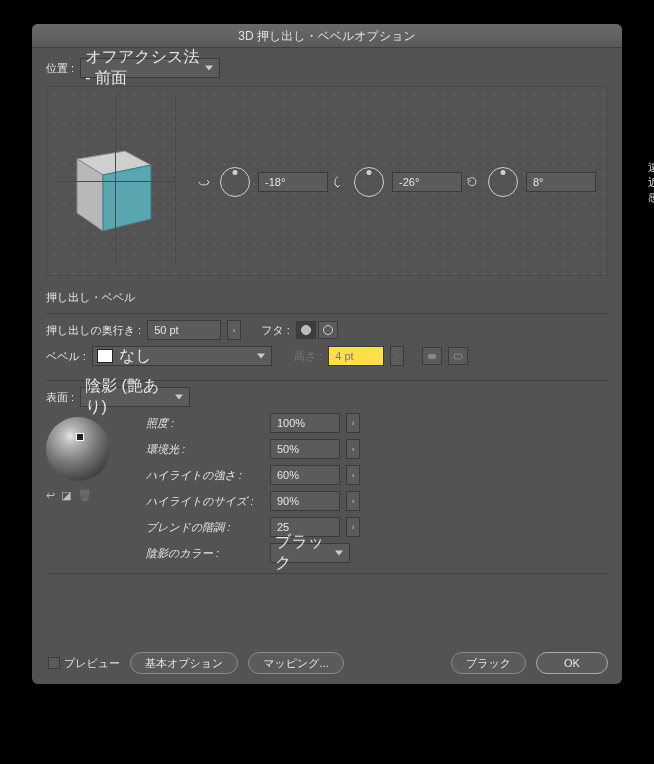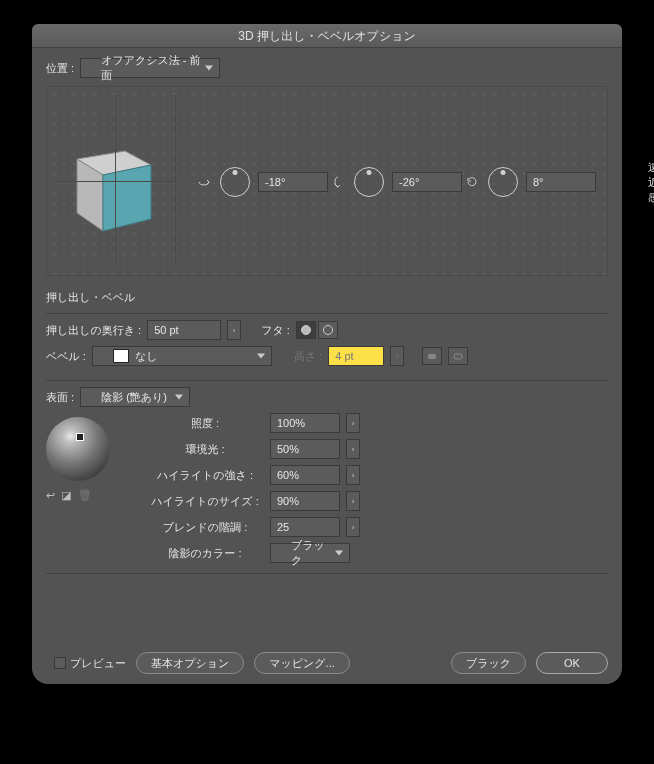--- a/index.html
+++ b/index.html
@@ -1,32 +1,32 @@
 <!DOCTYPE html>
 <html><head>
 <meta charset="utf-8">
 <style>
   * { box-sizing: border-box; margin: 0; padding: 0; font-family: -apple-system, "Hiragino Sans", sans-serif; }
   body { background: #000; width: 654px; height: 764px; position: relative; }
   .dialog {
     position: absolute; left: 32px; top: 24px; width: 590px; height: 660px;
-    background: #535353; border-radius: 16px; box-shadow: 0 10px 30px rgba(0,0,0,0.6);
+    background: #535353; border-radius: 6px; box-shadow: 0 10px 30px rgba(0,0,0,0.6);
     color: #e6e6e6; font-size: 11px;
   }
   .titlebar {
     height: 24px; background: linear-gradient(#6a6a6a,#5a5a5a); border-radius: 6px 6px 0 0;
     text-align: center; line-height: 24px; color: #e0e0e0; font-size: 12px;
     border-bottom: 1px solid #404040;
   }
   .body { padding: 10px 14px; }
   .row { display: flex; align-items: center; gap: 6px; margin-bottom: 6px; }
   .label { color: #e6e6e6; font-size: 11px; }
   .select {
     background: #5b5b5b; border: 1px solid #3a3a3a; color: #e6e6e6; height: 20px;
-    padding: 0 18px 0 20px; font-size: 11px; position: relative; display: inline-flex; align-items: center;
+    padding: 0 18px 0 4px; font-size: 16px; position: relative; display: inline-flex; align-items: center;
   }
   .select::after {
     content: ""; position: absolute; right: 6px; top: 50%; transform: translateY(-50%);
     border-left: 4px solid transparent; border-right: 4px solid transparent; border-top: 5px solid #ccc;
   }
   .select.sm { width: 80px; }
   .select.md { width: 140px; }
   .select.lg { width: 180px; }
 
   .preview-area {
@@ -75,25 +75,25 @@
   .mini-btn { width:20px; height:18px; border:1px solid #3a3a3a; background:#5b5b5b; display:flex; align-items:center; justify-content:center; color:#888;}
   .sphere {
     width:64px; height:64px; border-radius:50%; background: radial-gradient(circle at 38% 30%, #e8e8e8 0%, #bdbdbd 12%, #777 45%, #3b3b3b 80%, #2a2a2a 100%);
     position:relative; margin:4px 0 8px 0;
   }
   .sphere .light { position:absolute; width:8px; height:8px; border:1px solid #fff; background:#222; left:30px; top:16px;}
   .sphere-tools { display:flex; gap:6px; margin-top:4px; color:#bfbfbf;}
 
   .shade-grid { display:flex; flex-direction:column; gap:6px;}
   .shade-row { display:flex; align-items:center; gap:6px; justify-content:flex-start;}
-  .shade-row .label { text-align:center; width:118px;}
+  .shade-row .label { text-align:left; width:118px;font-style:italic;}
 
   .checkbox { width:12px; height:12px; border:1px solid #3a3a3a; background:#5b5b5b; display:inline-block; }
   .footer {
-    position:absolute; left:8px; right:0; bottom:10px; display:flex; align-items:center; gap:10px; padding:0 14px;
+    position:absolute; left:2px; right:0; bottom:10px; display:flex; align-items:center; gap:10px; padding:0 14px;
   }
   .btn {
     height:22px; padding:0 14px; border:1px solid #8a8a8a; background:#5b5b5b; color:#e6e6e6; border-radius:11px; font-size:11px; display:inline-flex; align-items:center; justify-content:center;
   }
   .btn.primary { background:#5b5b5b; border-color:#aaa; min-width:72px;}
   .spacer { flex:1; }
 </style>
 </head>
 <body>
 

